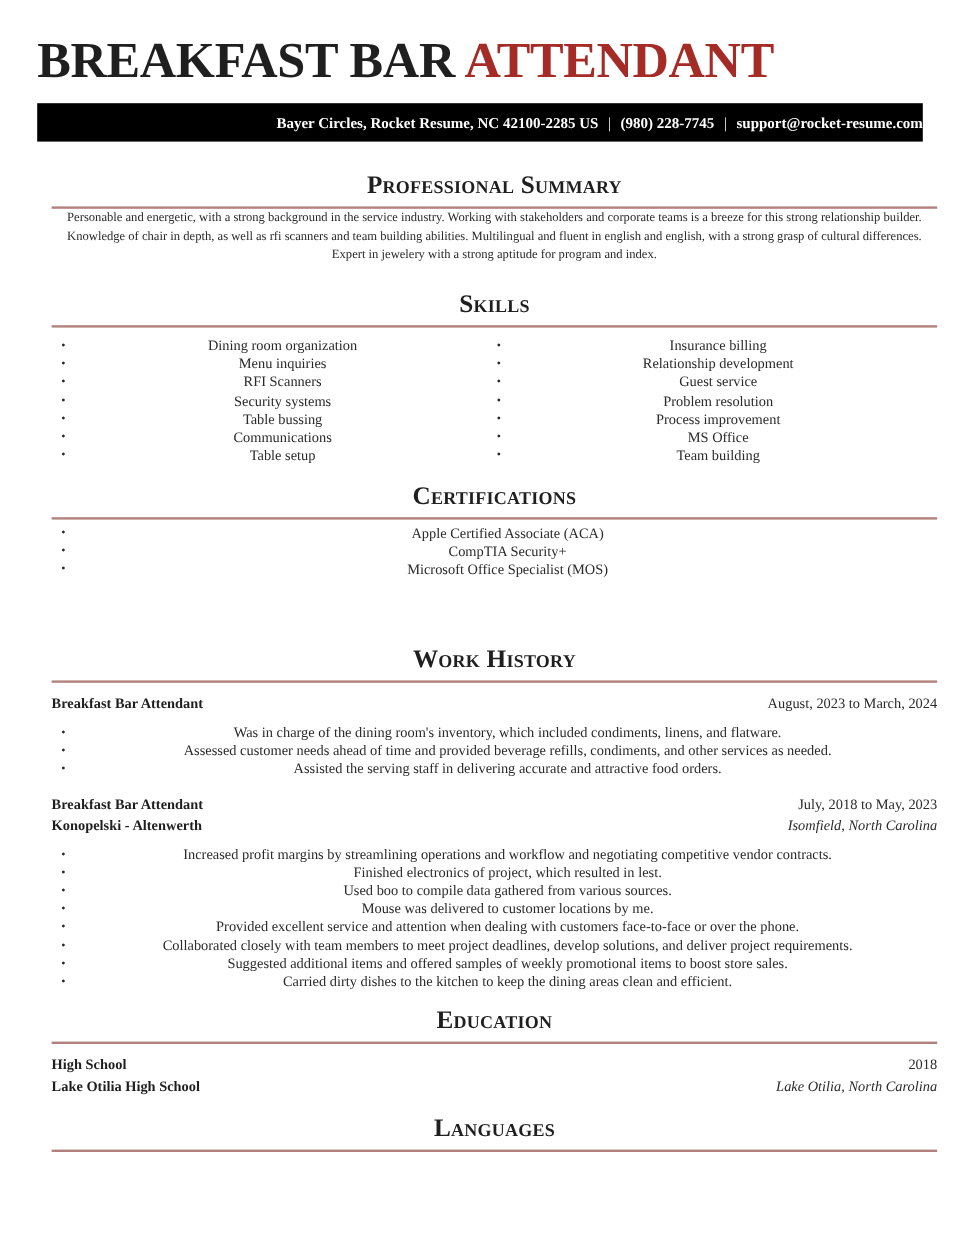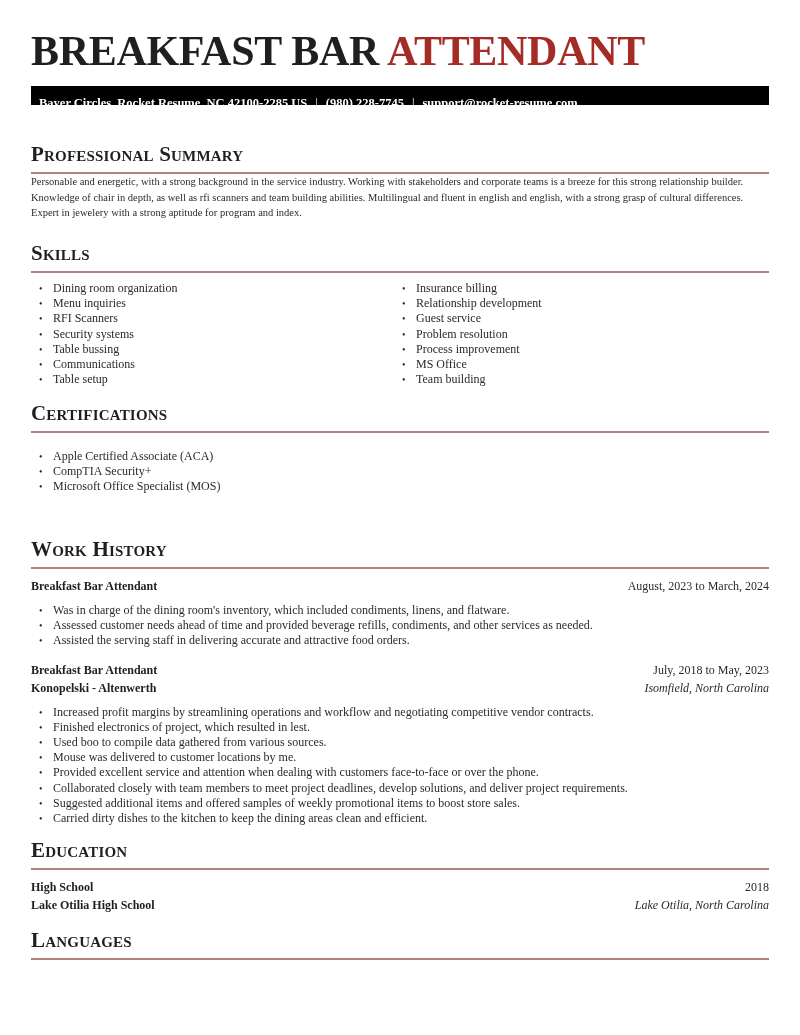--- a/index.html
+++ b/index.html
@@ -13,39 +13,39 @@
     .page { position: absolute; left: 31px; top: 0; width: 738px; }
 
     .title {
       position: absolute; top: 28px; left: 0;
       font-size: 42px; font-weight: bold; line-height: 46px;
       letter-spacing: -0.3px; color: #1f1f1f; white-space: nowrap;
     }
     .title .accent { color: #a52b26; text-align: right; }
 
     .contact-bar {
-      position: absolute; top: 86px; left: 0; width: 738px; height: 19px;
+      position: absolute; top: 86px; left: 0; width: 738px; height: 32px;
       background: #000000; color: #ffffff;
       font-size: 12.5px; font-weight: bold; line-height: 34px;
-      padding-left: 8px; white-space: nowrap;
+      padding-left: 20px; white-space: nowrap; text-align: right;
     }
     .contact-bar .sep { padding: 0 8px; font-weight: normal; }
 
-    .section { position: absolute; left: 0; width: 738px; }
+    .section { position: absolute; left: 12px; width: 738px; text-align: center; }
     .section-title {
       font-size: 21px; font-weight: bold; font-variant: small-caps;
       line-height: 24px; color: #1f1f1f; letter-spacing: 0.2px;
     }
     .rule { height: 2px; background: #b3817d; width: 738px; margin-top: 6px; }
 
     .summary {
       font-size: 10.5px; line-height: 15.5px; color: #2a2a2a; margin-top: 0;
     }
 
-    ul.bullets { list-style: none; margin-top: 16px; }
+    ul.bullets { list-style: none; margin-top: 4px; }
     ul.bullets li {
       position: relative; padding-left: 22px;
       font-size: 12px; line-height: 15.2px; color: #2a2a2a;
     }
     ul.bullets li::before {
       content: "\2022"; position: absolute; left: 8px; top: 0; font-size: 10px;
     }
 
     .skills-grid { display: flex; margin-top: 8px; }
     .skills-grid ul.bullets { width: 363px; margin-top: 0; }

